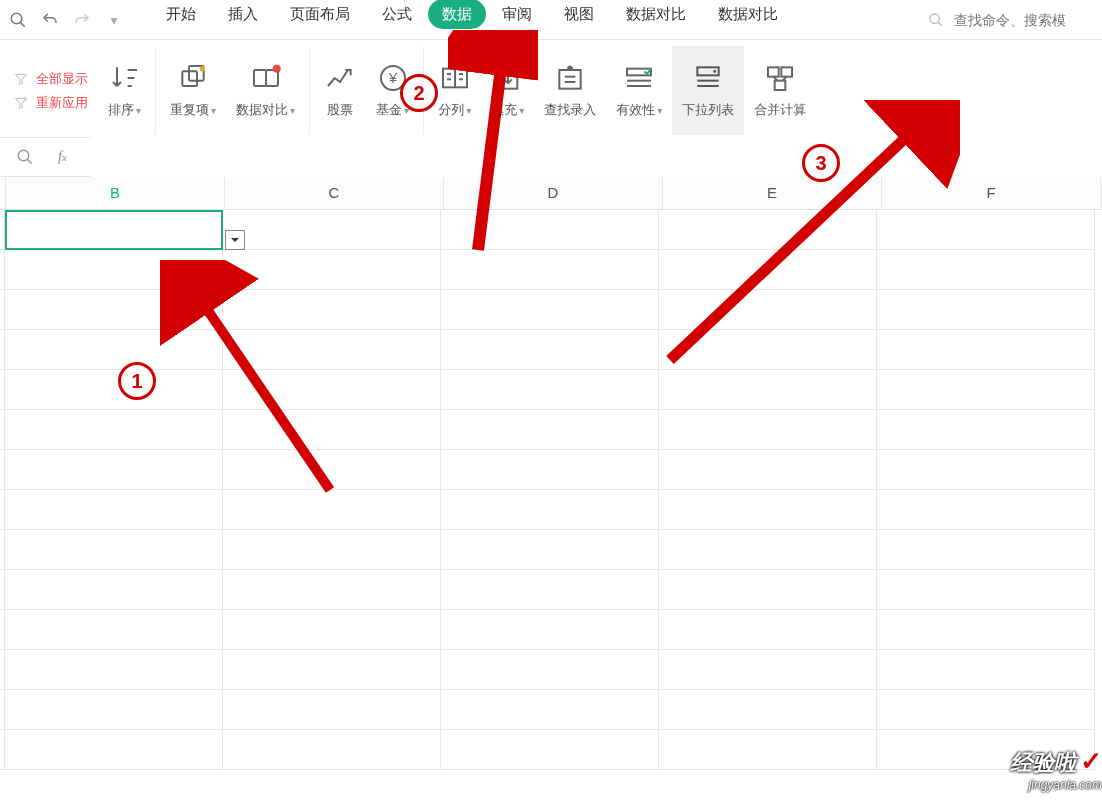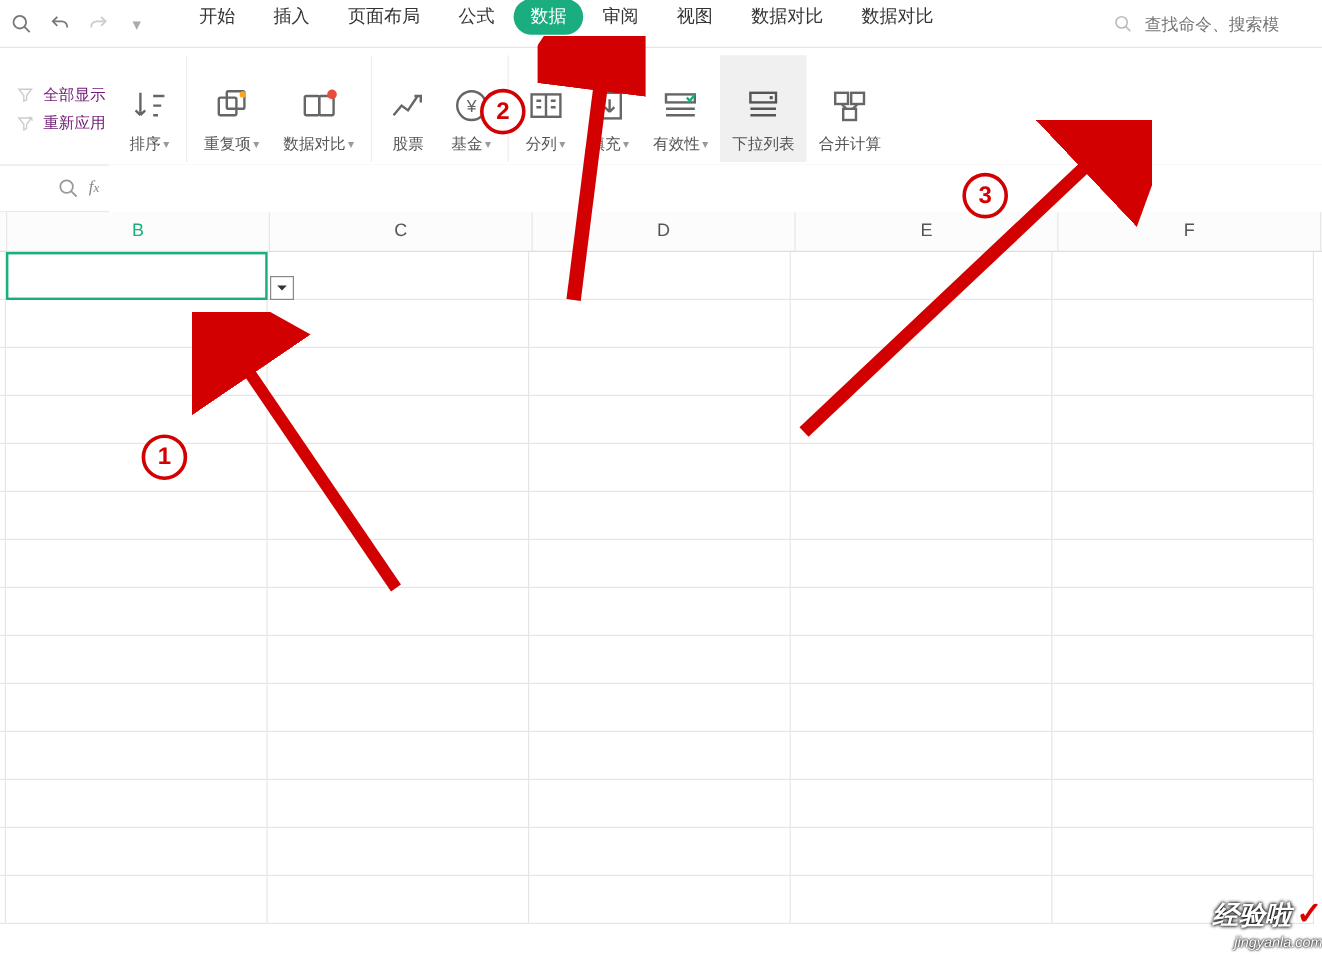--- a/index.html
+++ b/index.html
@@ -9,28 +9,28 @@
   .qa-item{width:32px;height:32px;display:flex;align-items:center;justify-content:center;color:#666}
   .menu-tabs{display:flex;margin-left:20px;gap:0}
   .menu-tab{padding:0 16px;height:52px;line-height:40px;font-size:15px;color:#333;cursor:default}
   .menu-tab.active{background:#1aad7f;color:#fff;border-radius:16px;height:30px;line-height:30px;margin-top:5px;padding:0 14px}
   .search{margin-left:auto;display:flex;align-items:center;color:#bbb;padding-right:6px;gap:8px}
   .search input{border:none;outline:none;font-size:14px;color:#bbb;width:140px;background:transparent}
   
   .ribbon{height:98px;border-bottom:1px solid #e5e5e5;display:flex;align-items:stretch;box-sizing:border-box;padding:6px 0 2px 8px;color:#555}
   .r-col{display:flex;flex-direction:column;align-items:center;justify-content:flex-end;padding:0 10px;gap:4px}
   .r-col.split{border-right:1px solid #eee;padding-right:14px;margin-right:4px}
-  .r-col .lbl{font-size:13px;color:#555;display:flex;align-items:center;gap:2px;white-space:nowrap;margin-bottom:6px}
+  .r-col .lbl{font-size:13px;color:#555;display:flex;align-items:center;gap:2px;white-space:nowrap;margin-bottom:16px}
   .r-col .ico{height:38px;display:flex;align-items:center;justify-content:center;color:#777}
   .r-left{display:flex;flex-direction:column;gap:6px;padding:4px 10px 4px 4px;justify-content:center}
-  .r-left .row{display:flex;align-items:center;gap:6px;color:#701a75;font-size:13px;white-space:nowrap}
+  .r-left .row{display:flex;align-items:center;gap:6px;color:#ef4444;font-size:13px;white-space:nowrap}
   .dd{font-size:10px;color:#999}
   .r-col.highlight{background:#f0f0f0}
   
-  .fxbar{height:38px;border-bottom:1px solid #e5e5e5;display:flex;align-items:center;padding-left:48px;gap:8px;color:#888}
+  .fxbar{height:38px;border-bottom:1px solid #e5e5e5;display:flex;align-items:center;padding-left:16px;gap:24px;color:#888}
   .fxbar .fx{font-style:italic;font-family:"Times New Roman",serif}
   .fxbar input{flex:1;border:none;outline:none;height:100%;font-size:14px}
   
   .colhdr{height:32px;display:flex;border-bottom:1px solid #ddd;background:#fcfcfc}
   .ch{flex:0 0 218px;text-align:center;line-height:32px;border-right:1px solid #e6e6e6;color:#555;font-size:15px}
   .ch.first{flex:0 0 5px}
   .ch.active{color:#1aad7f}
   
   .grid{position:relative}
   .grow{height:40px;display:flex}
@@ -203,20 +203,33 @@
             <rect x="5" y="4" width="14" height="16"></rect>
             <path d="M12 8v8m0 0l-3-3m3 3l3-3"></path>
           </svg>
       </div>
       <div class="lbl">
           <span>填充</span>
           <span class="dd">▾</span>
         </div>
     </div>
 
+    <div class="r-col">
+      <div class="ico">
+        <svg width="32" height="32" viewBox="0 0 24 24" fill="none" stroke="#666" stroke-width="1.5">
+            <rect x="4" y="6" width="16" height="14"></rect>
+            <path d="M12 6V3m0 0l-2 2m2-2l2 2"></path>
+            <line x1="8" y1="11" x2="16" y2="11"></line>
+            <line x1="8" y1="15" x2="16" y2="15"></line>
+          </svg>
+      </div>
+      <div class="lbl">
+          <span>查找录入</span>
+        </div>
+    </div>
 
     <div class="r-col">
       <div class="ico">
         <svg width="32" height="32" viewBox="0 0 24 24" fill="none" stroke="#666" stroke-width="1.5">
             <rect x="3" y="5" width="18" height="5"></rect>
             <line x1="3" y1="14" x2="21" y2="14"></line>
             <line x1="3" y1="18" x2="21" y2="18"></line>
             <path d="M16 7l2 2 3-4" stroke="#1aad7f"></path>
           </svg>
       </div>

